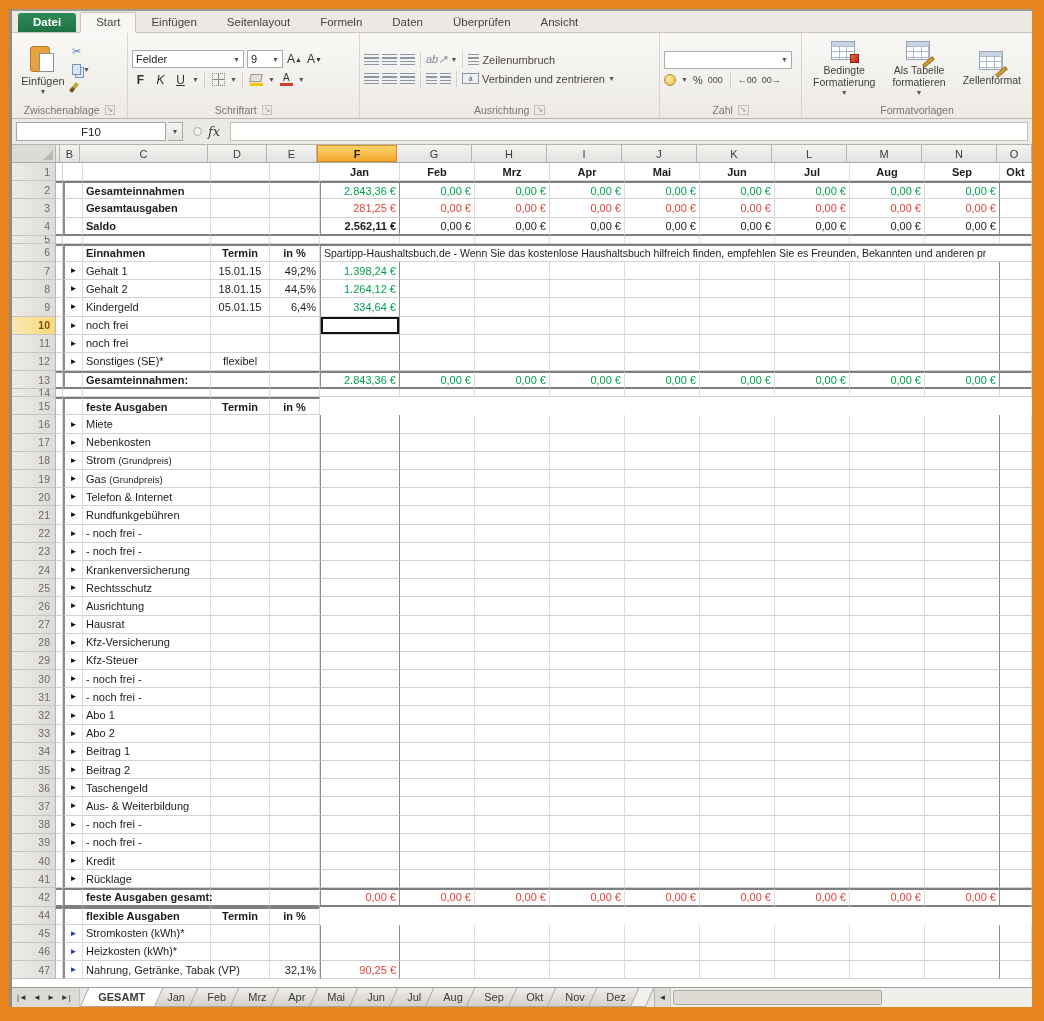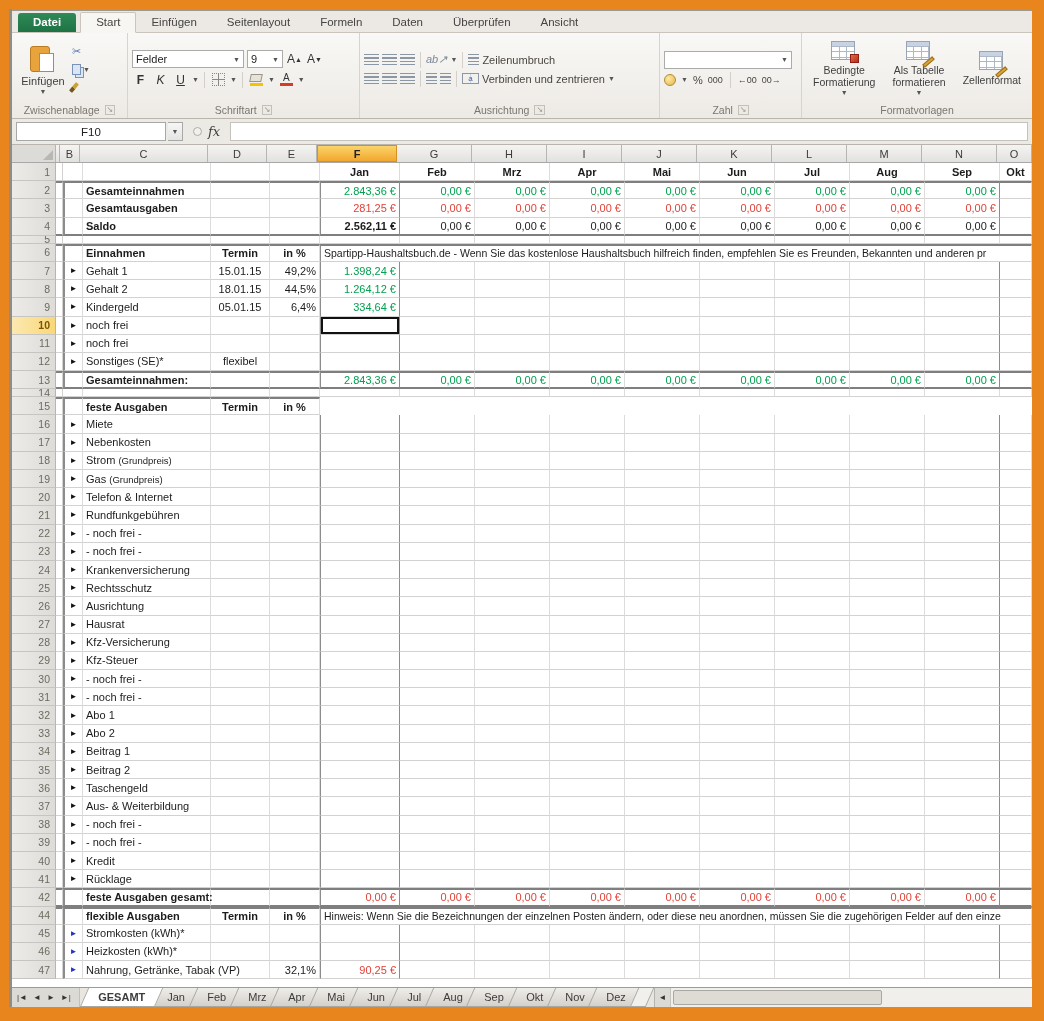--- a/index.html
+++ b/index.html
@@ -1348,23 +1348,20 @@
             <div class="cell c-B" style="width: 20px;"></div>
             <div class="cell c-C b" style="width: 128px;">
               <span>flexible Ausgaben</span>
             </div>
             <div class="cell c-D b ctr" style="width: 59px;">
               <span>Termin</span>
             </div>
             <div class="cell c-E b ctr" style="width: 50px;">
               <span>in %</span>
             </div>
-            <div class="cell c-SPAN">
-              <span><span class="bb">Hinweis:</span><span> Wenn Sie die Bezeichnungen der einzelnen Posten ändern, oder diese neu anordnen, müssen Sie die zugehörigen Felder auf den einze</span></span>
-            </div>
           </div>
           <div class="r sec">
             <div class="gut">45</div>
             <div class="cell c-A" style="width: 4px;"></div>
             <div class="cell c-B arrb" style="width: 20px;">
               <span>►</span>
             </div>
             <div class="cell c-C" style="width: 128px;">
               <span><span>Stromkosten </span><span class="bb">(kWh)</span><span>*</span></span>
             </div>

